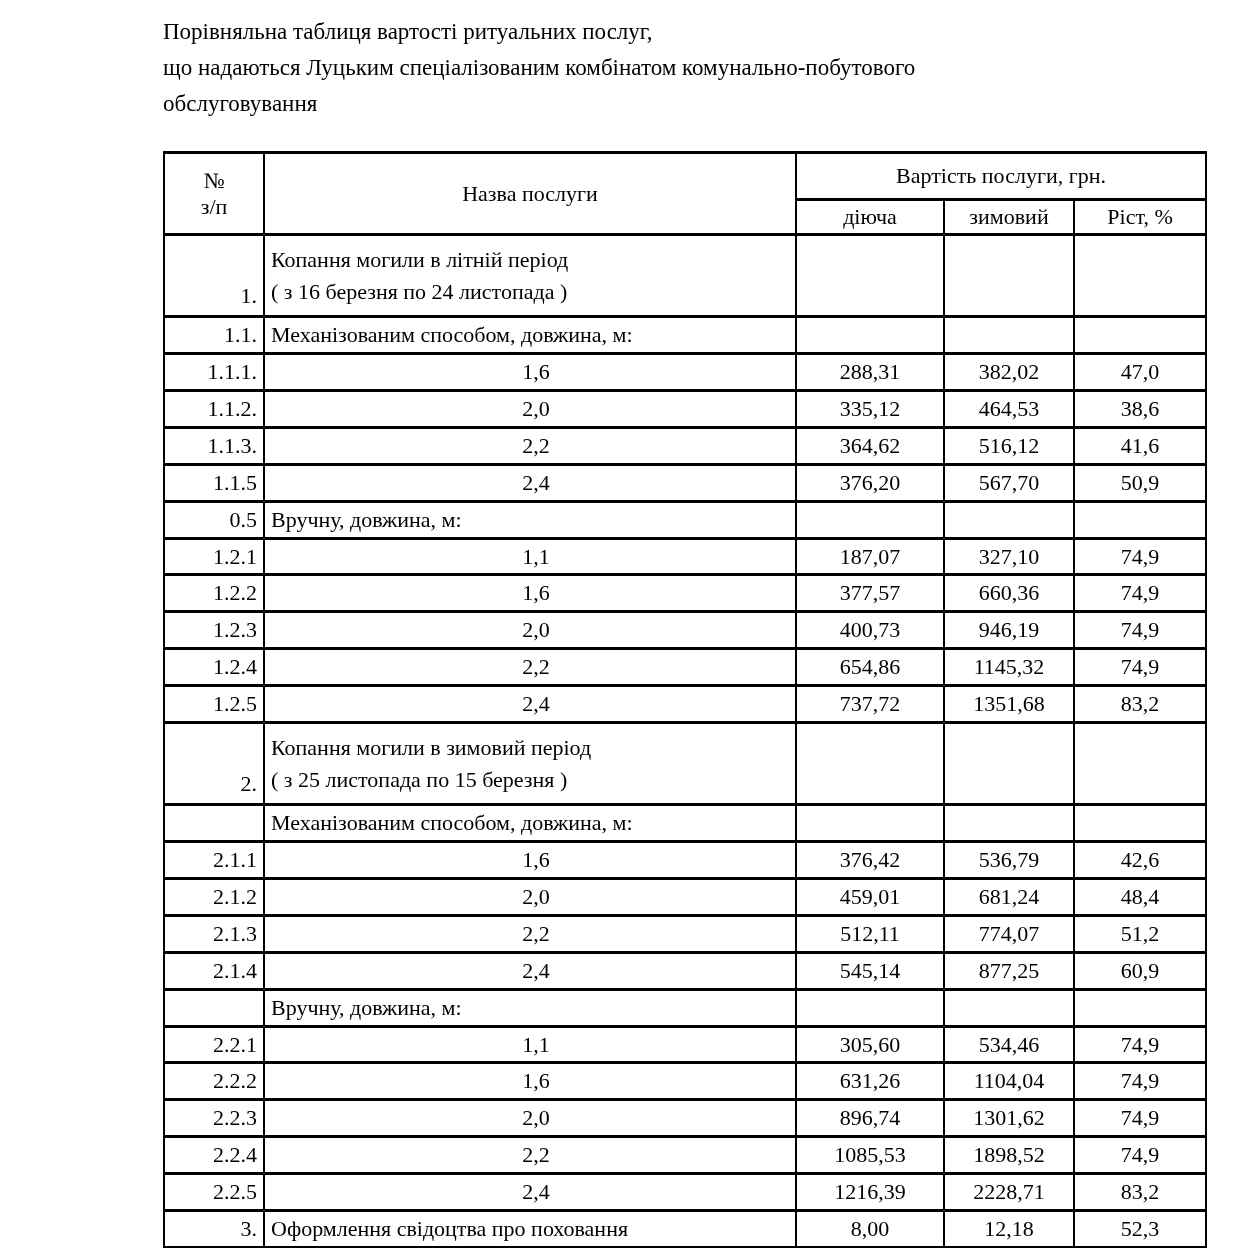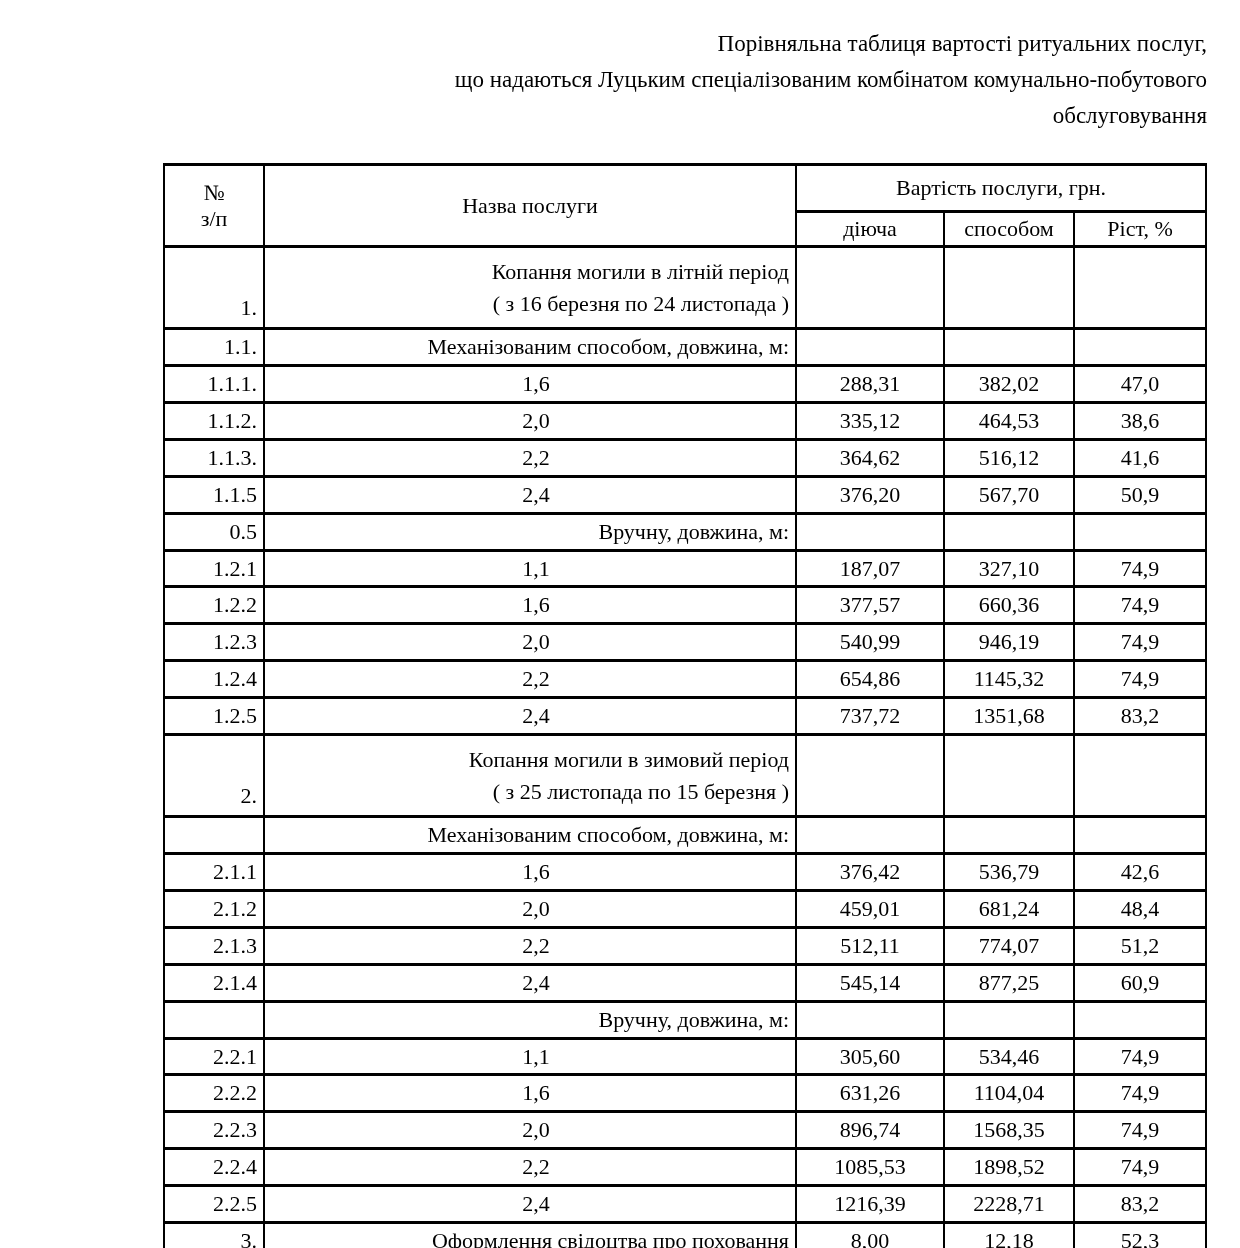--- a/index.html
+++ b/index.html
@@ -11,22 +11,22 @@
   }
   .sheet {
     position: relative;
     width: 1240px;
     height: 1248px;
     background: #ffffff;
     overflow: hidden;
   }
   .doc-title {
     width: 1044px;
-    margin: 26px 0 0 163px;
-    text-align: right;
+    margin: 14px 0 0 163px;
+    text-align: left;
     font-size: 23px;
     line-height: 36px;
     font-weight: normal;
   }
   table.price-table {
     border-collapse: collapse;
     table-layout: fixed;
     width: 1044px;
     margin: 29px 0 0 163px;
     font-size: 22px;
@@ -60,21 +60,21 @@
   td.cell-num {
     text-align: right;
     padding-right: 10px;
     vertical-align: middle;
   }
   tr.kind-section td.cell-num {
     vertical-align: bottom;
     padding-bottom: 6px;
   }
   td.cell-name {
-    text-align: right;
+    text-align: left;
     padding-left: 12px;
     vertical-align: middle;
     line-height: 1.45;
   }
   tr.kind-dim td.cell-name {
     text-align: center;
     padding-left: 18px;
   }
   td.cell-val {
     text-align: center;
@@ -104,21 +104,21 @@
       <tr class="hdr-top">
         <th rowspan="2">
           <div>№</div>
           <div>з/п</div>
         </th>
         <th rowspan="2">Назва послуги</th>
         <th colspan="3">Вартість послуги, грн.</th>
       </tr>
       <tr class="hdr-sub">
         <th>діюча</th>
-        <th>способом</th>
+        <th>зимовий</th>
         <th>Ріст, %</th>
       </tr>
     </thead>
     <tbody>
         <tr class="kind-section">
           <td class="cell-num">1.</td>
           <td class="cell-name">
             <div>Копання могили в літній період</div>
             <div>( з 16 березня по 24 листопада )</div>
           </td>
@@ -178,21 +178,21 @@
         <tr class="kind-dim">
           <td class="cell-num">1.2.2</td>
           <td class="cell-name">1,6</td>
           <td class="cell-val">377,57</td>
           <td class="cell-val">660,36</td>
           <td class="cell-val">74,9</td>
         </tr>
         <tr class="kind-dim">
           <td class="cell-num">1.2.3</td>
           <td class="cell-name">2,0</td>
-          <td class="cell-val">540,99</td>
+          <td class="cell-val">400,73</td>
           <td class="cell-val">946,19</td>
           <td class="cell-val">74,9</td>
         </tr>
         <tr class="kind-dim">
           <td class="cell-num">1.2.4</td>
           <td class="cell-name">2,2</td>
           <td class="cell-val">654,86</td>
           <td class="cell-val">1145,32</td>
           <td class="cell-val">74,9</td>
         </tr>
@@ -266,21 +266,21 @@
           <td class="cell-num">2.2.2</td>
           <td class="cell-name">1,6</td>
           <td class="cell-val">631,26</td>
           <td class="cell-val">1104,04</td>
           <td class="cell-val">74,9</td>
         </tr>
         <tr class="kind-dim">
           <td class="cell-num">2.2.3</td>
           <td class="cell-name">2,0</td>
           <td class="cell-val">896,74</td>
-          <td class="cell-val">1568,35</td>
+          <td class="cell-val">1301,62</td>
           <td class="cell-val">74,9</td>
         </tr>
         <tr class="kind-dim">
           <td class="cell-num">2.2.4</td>
           <td class="cell-name">2,2</td>
           <td class="cell-val">1085,53</td>
           <td class="cell-val">1898,52</td>
           <td class="cell-val">74,9</td>
         </tr>
         <tr class="kind-dim">

